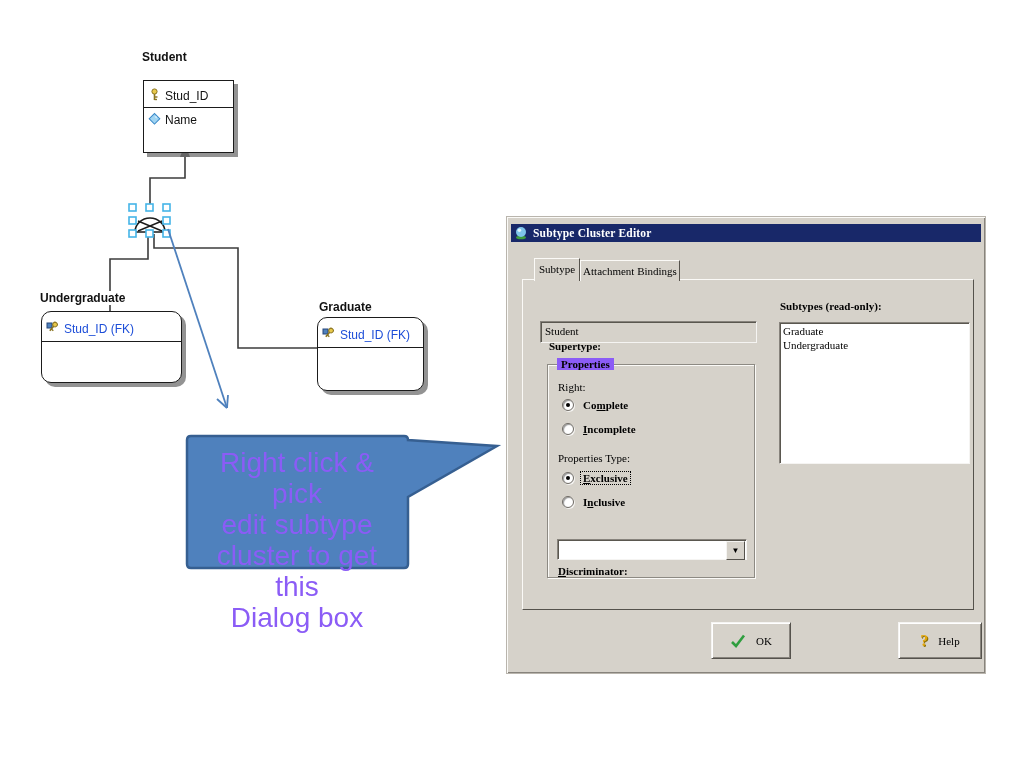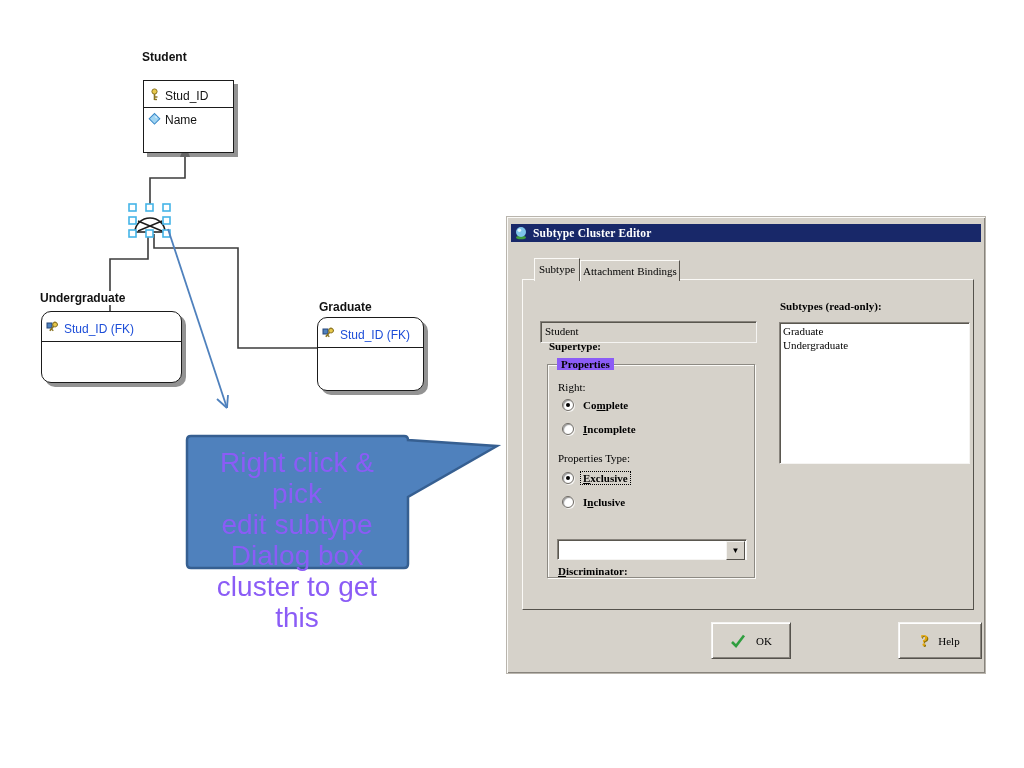--- a/index.html
+++ b/index.html
@@ -114,22 +114,22 @@
       <line x1="227" y1="408" x2="228" y2="395"></line>
       <line x1="227" y1="408" x2="217" y2="399"></line>
     </g>
 
     <path d="M191,436 H404 Q408,436 408,440 L497,446 L408,497 V564 Q408,568 404,568 H191 Q187,568 187,564 V440 Q187,436 191,436 Z" fill="#4f81bd" stroke="#365f91" stroke-width="2.5"></path>
   </svg>
 
   <div id="callout-text">
     <div>Right click &amp; pick</div>
     <div>edit subtype</div>
+    <div>cluster to get this</div>
     <div>Dialog box</div>
-    <div>cluster to get this</div>
   </div>
 
   <div class="entity-title" style="left:141px;top:50px;">Student</div>
   <div class="entity" style="left:143px;top:80px;width:89px;height:71px;">
     <div class="attr-row row-divide" style="height:22px;">
       <span class="mini-icon">
         <svg width="13" height="13" viewBox="0 0 13 13">
             <circle cx="6.5" cy="3.5" r="2.6" fill="#e8c84a" stroke="#8a7420" stroke-width="1"></circle>
             <line x1="6.5" y1="6" x2="6.5" y2="12" stroke="#8a7420" stroke-width="1.6"></line>
             <line x1="6.5" y1="9" x2="9.5" y2="9" stroke="#8a7420" stroke-width="1.4"></line>

